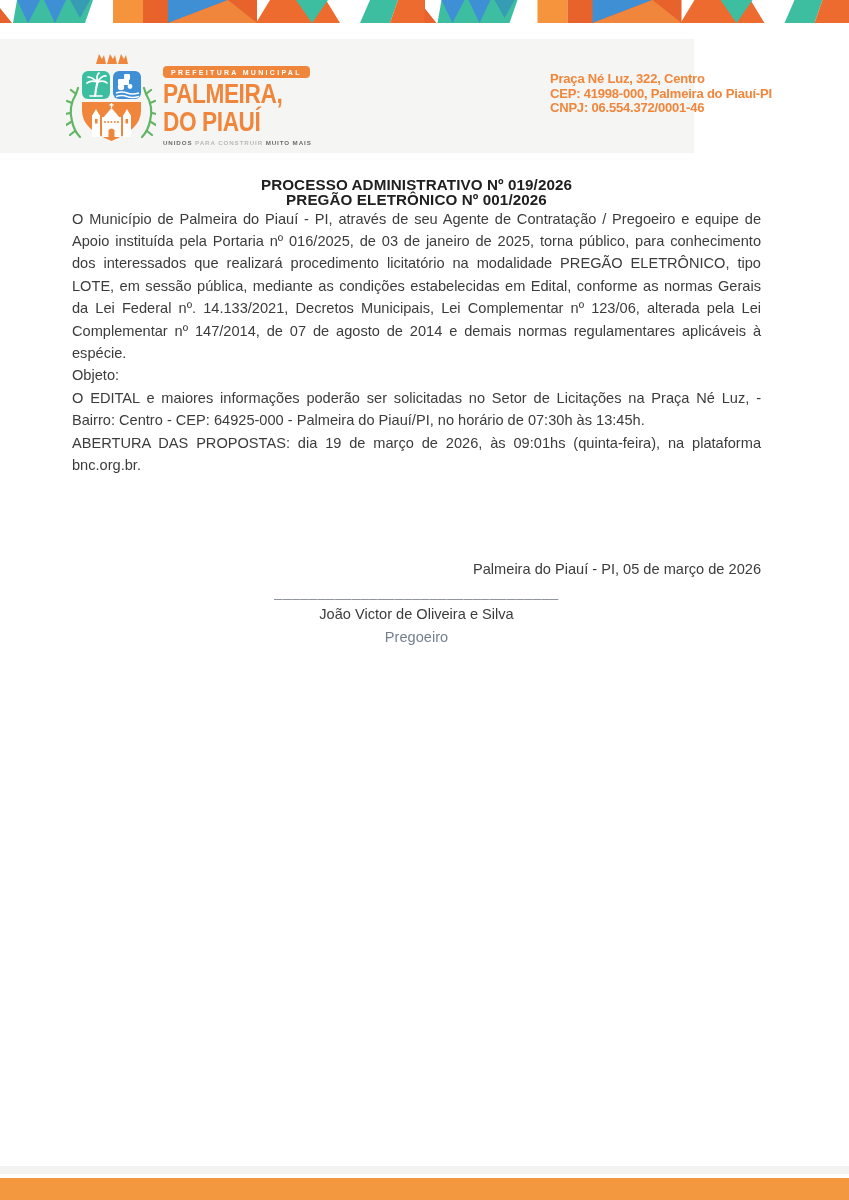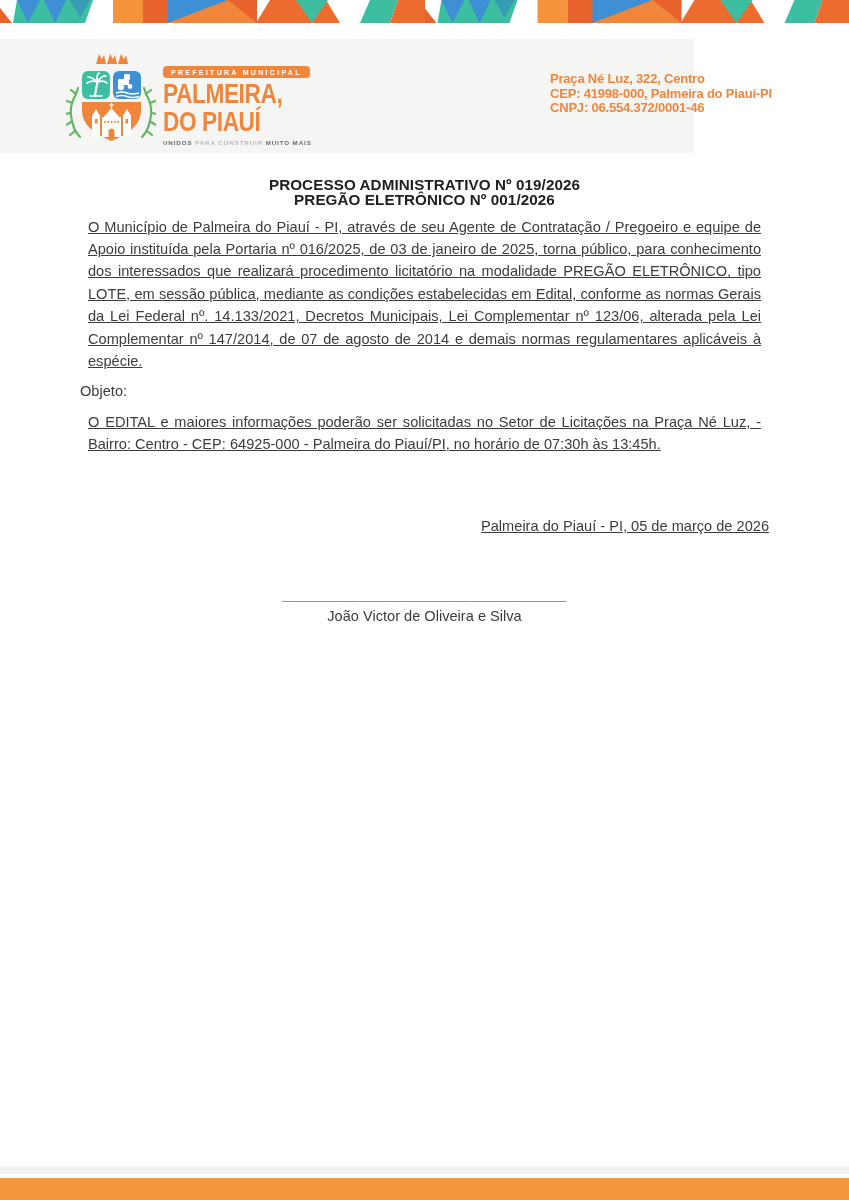--- a/index.html
+++ b/index.html
@@ -35,35 +35,35 @@
   .tagline .light { color:#b9b9b9; }
 
   .contact {
     position:absolute; left:550px; top:33px;
     color:var(--orange); font-weight:700; font-size:13px; line-height:14.6px;
     letter-spacing:-0.2px; white-space:nowrap;
   }
 
   
   .content {
-    position:absolute; left:80px; top:137px; width:689px;
+    position:absolute; left:72px; top:137px; width:689px;
     font-size:14.6px; line-height:22.4px; color:var(--text);
     text-align:justify;
   }
-  .content p { margin:8px;text-decoration:underline; }
+  .content p { margin:0; }
   .title-block {
     margin-top:41px; text-align:center; font-weight:700;
     font-size:15.2px; line-height:14.8px; color:var(--title); letter-spacing:0.1px;
   }
   .p1 { margin-top:20px; }
   .objeto { }
   .edital { margin-top:10px; }
   .abertura { margin-top:14px; }
-  .date-line { margin-top:59px; text-align:right;text-decoration:underline; }
-  .signature { margin-top:46px; text-align:center; }
+  .date-line { margin-top:82px; text-align:right; }
+  .signature { text-align:center; }
   .signature .rule { color:#8a8f96; letter-spacing:0.5px; }
   .signature .role { color:var(--role_gray); }
 </style>
 </head>
 <body>
 
 <div class="page">
 
   <svg class="top-band" viewBox="0 0 849 23" preserveAspectRatio="none" aria-hidden="true">
     <defs>
@@ -174,24 +174,26 @@
     </div>
 
     <p class="p1">O Município de Palmeira do Piauí - PI, através de seu Agente de Contratação / Pregoeiro e equipe de Apoio instituída pela Portaria nº 016/2025, de 03 de janeiro de 2025, torna público, para conhecimento dos interessados que realizará procedimento licitatório na modalidade PREGÃO ELETRÔNICO, tipo LOTE, em sessão pública, mediante as condições estabelecidas em Edital, conforme as normas Gerais da Lei Federal nº. 14.133/2021, Decretos Municipais, Lei Complementar nº 123/06, alterada pela Lei Complementar nº 147/2014, de 07 de agosto de 2014 e demais normas regulamentares aplicáveis à espécie.</p>
 
     <div class="objeto">
       <div>Objeto:</div>
     </div>
 
     <p class="edital">O EDITAL e maiores informações poderão ser solicitadas no Setor de Licitações na Praça Né Luz, - Bairro: Centro - CEP: 64925-000 - Palmeira do Piauí/PI, no horário de 07:30h às 13:45h.</p>
 
+    <p class="abertura">ABERTURA DAS PROPOSTAS: dia 19 de março de 2026, às 09:01hs (quinta-feira), na plataforma bnc.org.br.</p>
 
     <div class="date-line">Palmeira do Piauí - PI, 05 de março de 2026</div>
 
     <div class="signature">
       <div class="rule">_________________________________</div>
       <div class="name">João Victor de Oliveira e Silva</div>
+      <div class="role">Pregoeiro</div>
     </div>
   </div>
 
   <div class="bottom-shadow"></div>
   <div class="bottom-bar"></div>
 </div>
 
 </body></html>

